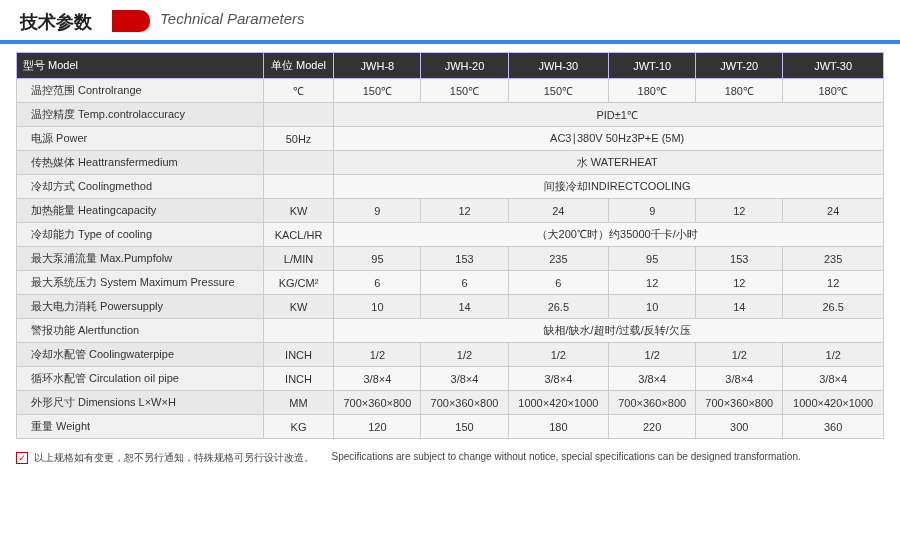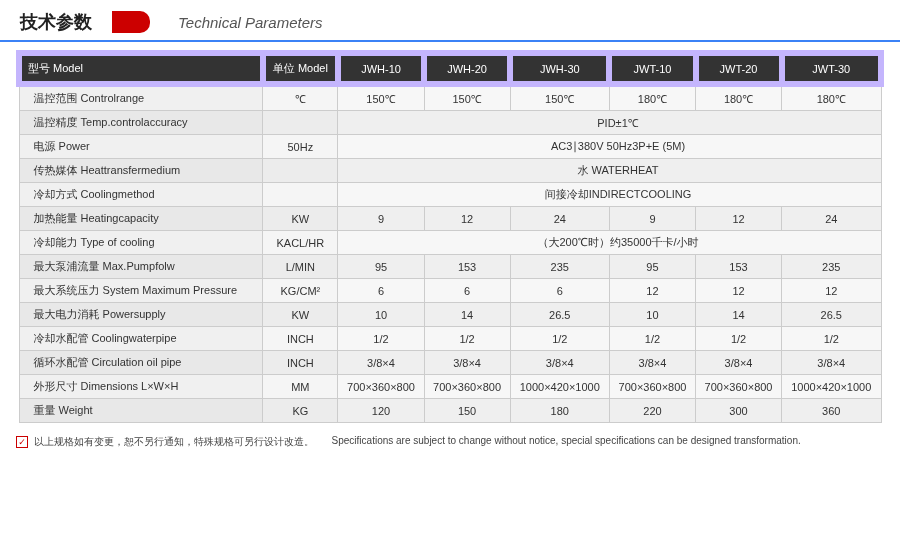--- a/index.html
+++ b/index.html
@@ -7,36 +7,35 @@
       font-family: Arial, "Microsoft YaHei", sans-serif;
       background: #fff;
       width: 900px;
       min-height: 555px;
       font-size: 11px;
       color: #333;
     }
 
     .header {
       display: flex;
-      align-items: center;
+      align-items: flex-start;
       padding: 10px 20px 6px 20px;
-      border-bottom: 2px solid #3b82f6;
+      border-bottom: 4px solid #3b82f6;
       margin-bottom: 0;
     }
     .header-cn {
       font-size: 18px;
       font-weight: bold;
       color: #222;
       margin-right: 12px;
     }
     .header-en {
       font-size: 15px;
       color: #555;
       font-style: italic;
-      margin-left: 18px;
     }
     .header-accent {
       width: 38px;
       height: 22px;
       background: #cc0000;
       border-radius: 0 10px 10px 0;
       margin-left: 8px;
     }
 
     .table-wrapper {
@@ -47,21 +46,21 @@
       width: 100%;
       border-collapse: collapse;
       font-size: 11px;
     }
 
     thead tr th {
       background: #333;
       color: #fff;
       padding: 5px 4px;
       text-align: center;
-      border: 6px solid #c4b5fd;
+      border: 1px solid #c4b5fd;
       font-weight: normal;
       white-space: nowrap;
     }
 
     tbody tr td {
       border: 1px solid #ccc;
       padding: 4px 5px;
       text-align: center;
       background: #fff;
       white-space: nowrap;
@@ -135,21 +134,21 @@
     <span class="header-en">Technical Parameters</span>
   </div>
 </div>
 
 <div class="table-wrapper">
   <table>
     <thead>
       <tr>
         <th style="min-width:145px;text-align:left;padding-left:6px;">型号 Model</th>
         <th style="min-width:60px;">单位 Model</th>
-        <th>JWH-10</th>
+        <th>JWH-8</th>
         <th>JWH-20</th>
         <th>JWH-30</th>
         <th>JWT-10</th>
         <th>JWT-20</th>
         <th>JWT-30</th>
       </tr>
     </thead>
     <tbody id="table-body">
     <tr>
           <td class="label-col">温控范围 Controlrange</td>
@@ -220,20 +219,25 @@
           <td class="label-col">最大电力消耗 Powersupply</td>
           <td class="unit-col">KW</td>
           <td>10</td>
           <td>14</td>
           <td>26.5</td>
           <td>10</td>
           <td>14</td>
           <td>26.5</td>
         </tr>
         <tr>
+          <td class="label-col">警报功能 Alertfunction</td>
+          <td class="unit-col"></td>
+          <td colspan="6" class="span-all">缺相/缺水/超时/过载/反转/欠压</td>
+        </tr>
+        <tr>
           <td class="label-col">冷却水配管 Coolingwaterpipe</td>
           <td class="unit-col">INCH</td>
           <td>1/2</td>
           <td>1/2</td>
           <td>1/2</td>
           <td>1/2</td>
           <td>1/2</td>
           <td>1/2</td>
         </tr>
         <tr>

